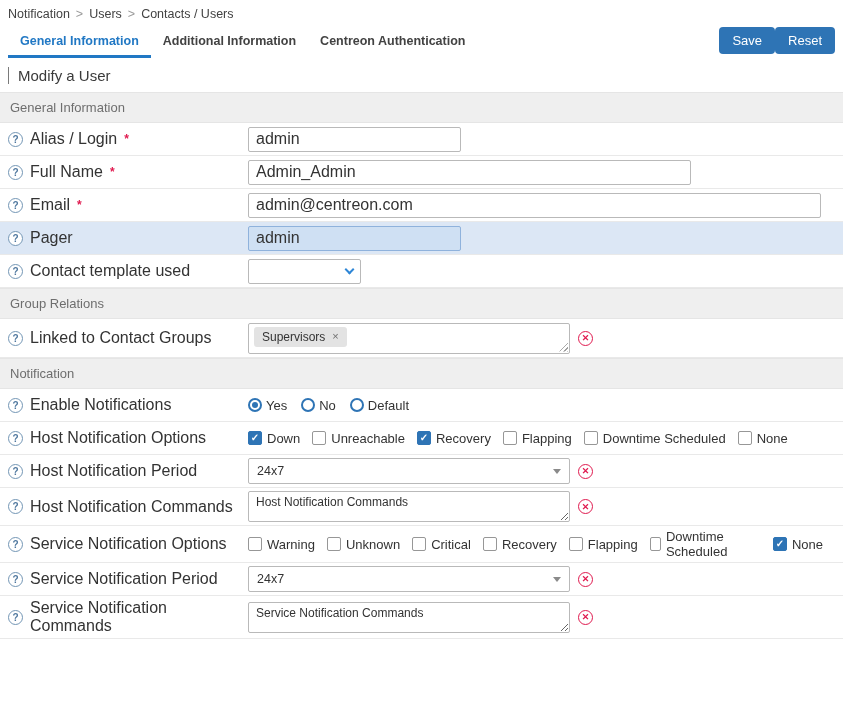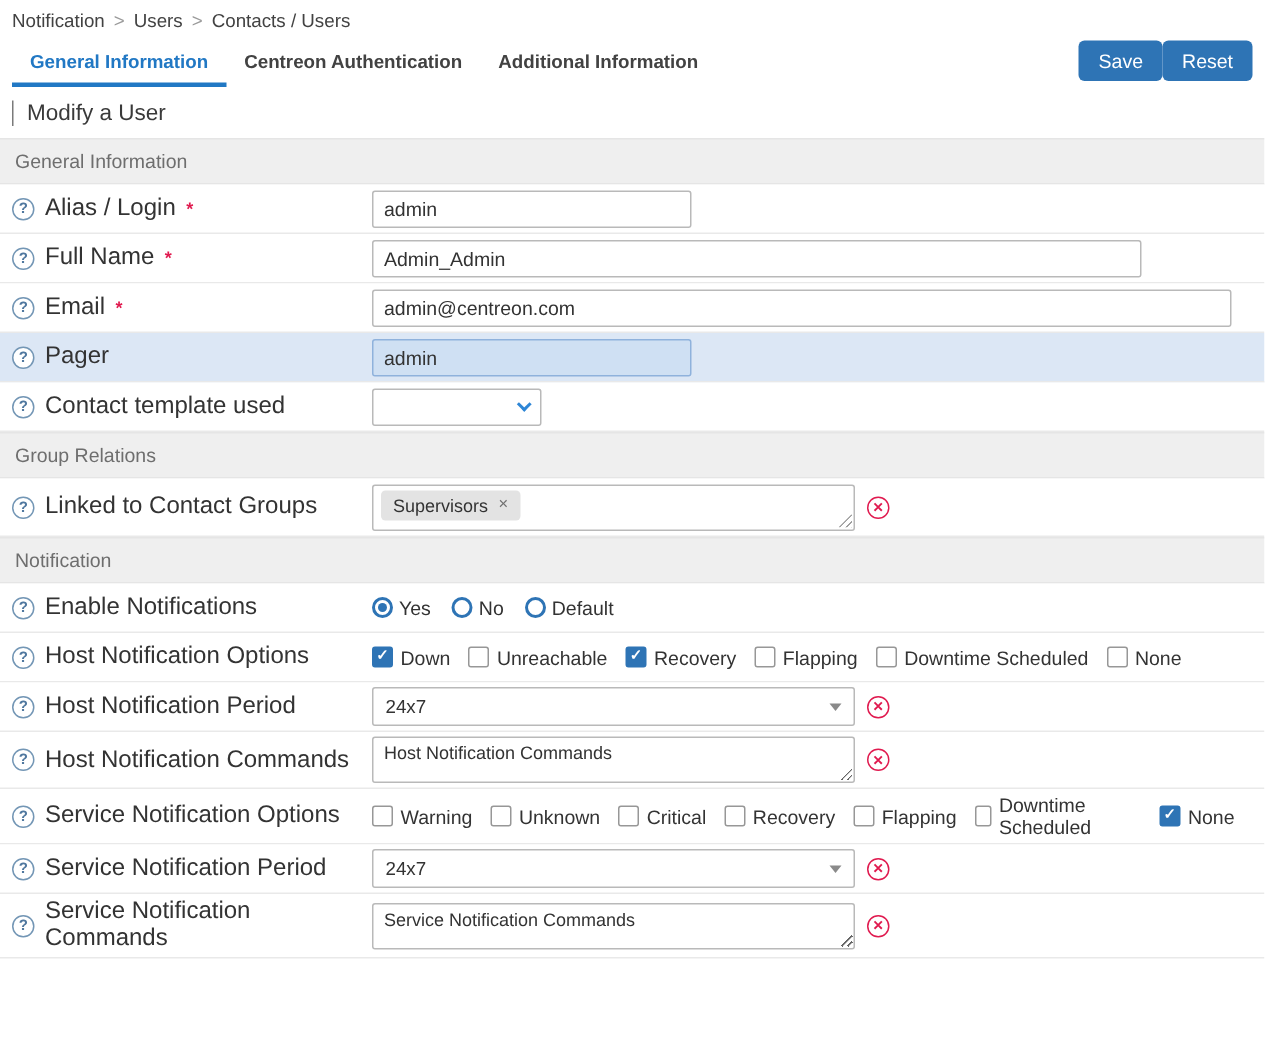--- a/index.html
+++ b/index.html
@@ -31,22 +31,22 @@
   
   .row { display:flex; align-items:center; min-height:33px; border-bottom:1px solid #e9e9e9; padding:3px 8px; background:#fff; }
   .row.highlight { background:#dce7f5; }
   .label-col { flex:0 0 240px; display:flex; align-items:center; gap:7px; }
   .help-icon { flex:0 0 15px; width:15px; height:15px; border-radius:50%; border:1px solid #7396b5; color:#50789f; font-size:10px; font-weight:bold; display:flex; align-items:center; justify-content:center; cursor:pointer; background:#fff; }
   .field-label { color:#333; font-size:16px; }
   .required { color:#e01a4f; font-weight:bold; }
   .control-col { flex:1; display:flex; align-items:center; }
 
   
-  .text-input { height:25px; border:1px solid #b9b9b9; border-radius:2px; padding:2px 7px; font-size:13px; color:#333; font-family:inherit; background:#fff; }
-  .w-alias { width:213px; } .w-fullname { width:513px; } .w-email { width:573px; } .w-pager { width:213px; }
+  .text-input { height:25px; border:1px solid #b9b9b9; border-radius:2px; padding:2px 7px; font-size:16px; color:#333; font-family:inherit; background:#fff; }
+  .w-alias { width:213px; } .w-fullname { width:443px; } .w-email { width:573px; } .w-pager { width:213px; }
   .pager-input { background:#cfe0f3; border-color:#8fb2dc; }
 
   
   .mini-select { width:113px; height:25px; border:1px solid #b9b9b9; border-radius:2px; display:flex; align-items:center; justify-content:space-between; padding:0 7px; background:#fff; cursor:pointer; }
   .chev { width:7px; height:7px; border-right:2px solid #2e86d6; border-bottom:2px solid #2e86d6; transform:rotate(45deg); margin-top:-4px; }
 
   
   .multiselect { position:relative; width:322px; min-height:31px; border:1px solid #b9b9b9; border-radius:2px; padding:3px 5px; display:flex; align-items:flex-start; gap:4px; background:#fff; cursor:text; }
   .chip { background:#e3e3e3; border-radius:3px; padding:3px 8px; font-size:12px; color:#333; display:flex; align-items:center; gap:7px; }
   .chip-x { color:#6f6f6f; font-size:11px; cursor:pointer; line-height:1; }
@@ -84,22 +84,22 @@
   <div class="breadcrumb">
     <span class="crumb">Notification</span>
     <span class="sep">&gt;</span>
     <span class="crumb">Users</span>
     <span class="sep">&gt;</span>
     <span class="crumb">Contacts / Users</span>
   </div>
 
   <div class="tabbar">
     <div class="tab active">General Information</div>
+    <div class="tab">Additional Information</div>
     <div class="tab">Centreon Authentication</div>
-    <div class="tab">Additional Information</div>
     <div class="actions">
       <button class="btn">Save</button>
       <button class="btn">Reset</button>
     </div>
   </div>
 
   <div class="title-wrap">
     <h2 class="page-title">Modify a User</h2>
   </div>
 

